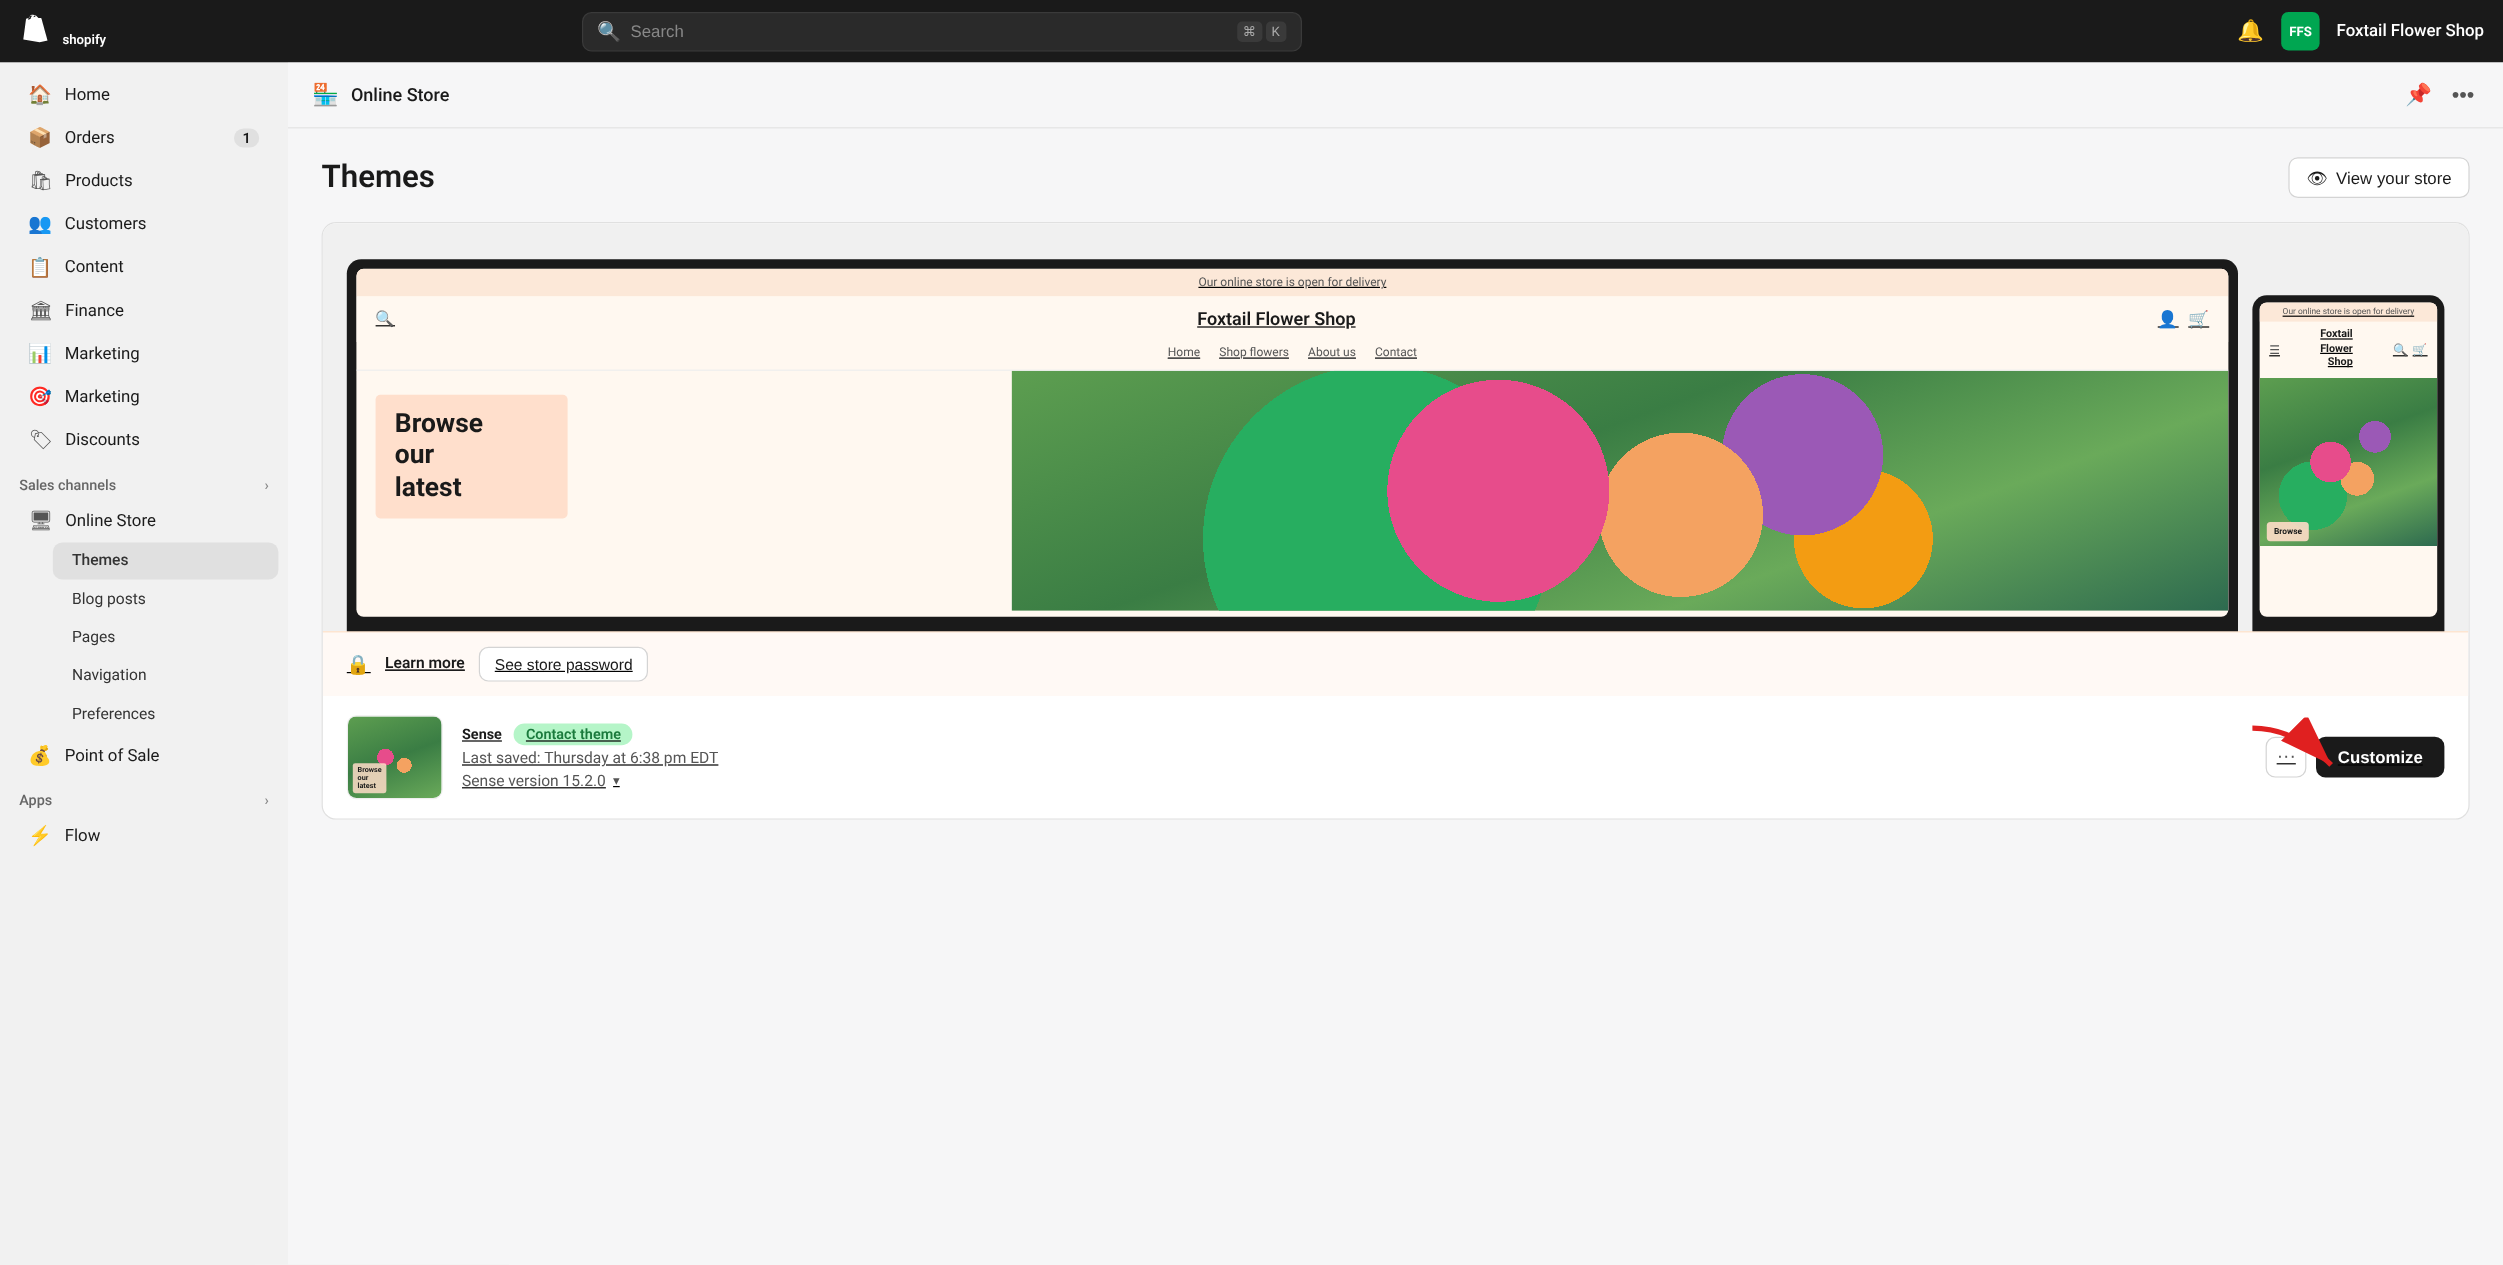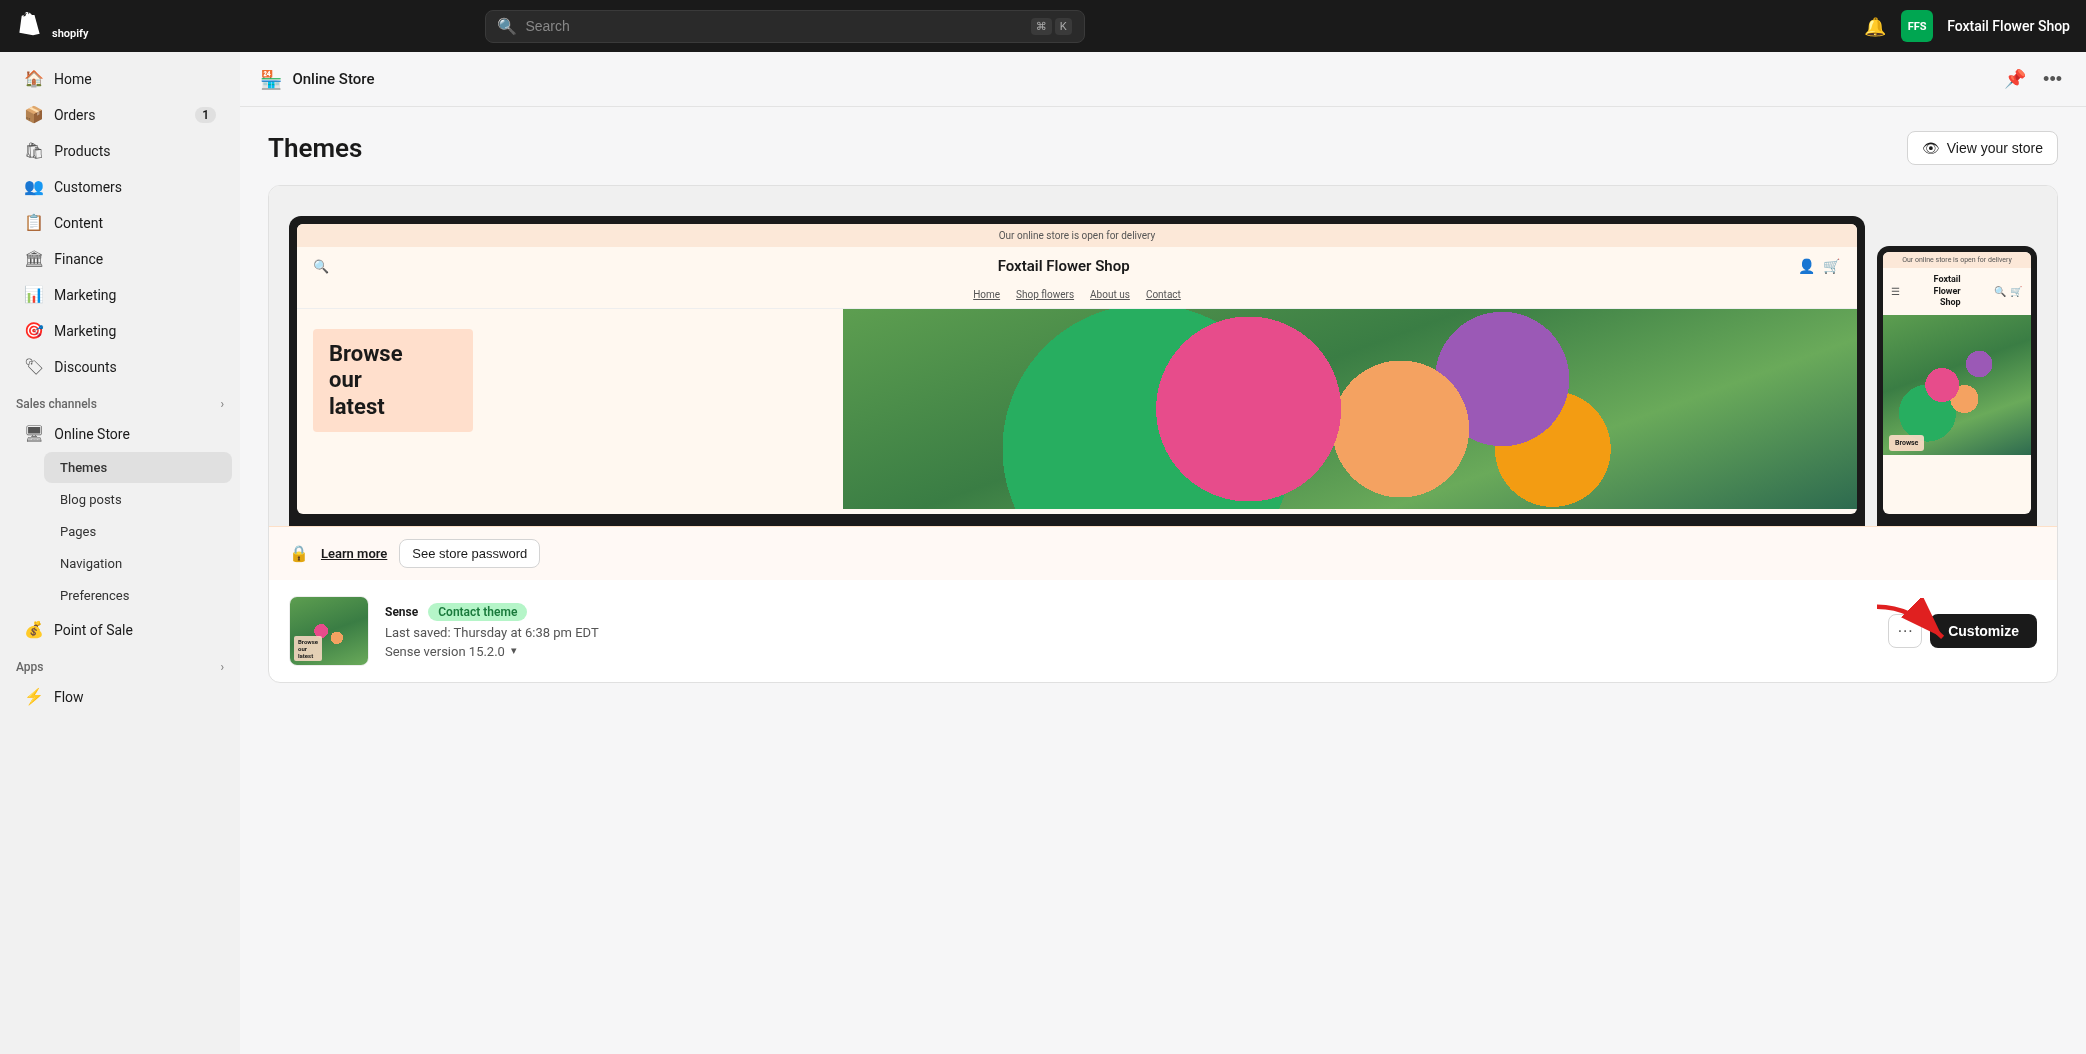--- a/index.html
+++ b/index.html
@@ -215,20 +215,21 @@
       font-weight: 500;
     }
 
     
     .theme-preview-card {
       background: white;
       border-radius: 12px;
       border: 1px solid #e0e0e0;
       overflow: hidden;
       margin-bottom: 0;
+      text-decoration: underline;
     }
 
     
     .preview-area {
       display: flex;
       gap: 0;
       background: #f0f0f0;
       padding: 20px 20px 0 20px;
       align-items: flex-end;
       min-height: 340px;

